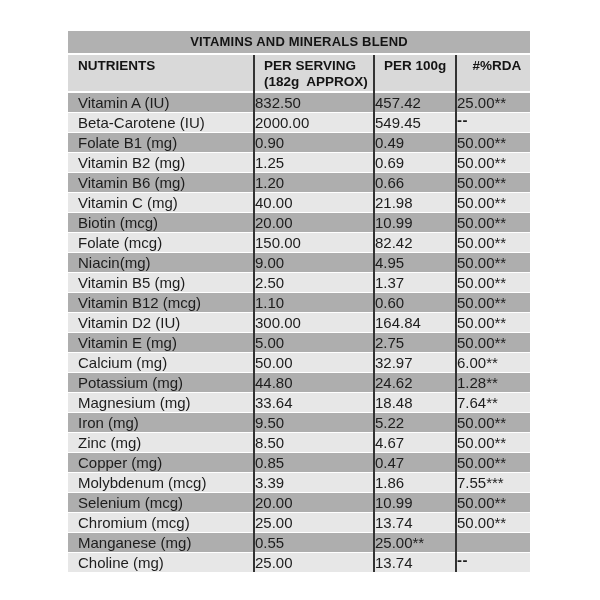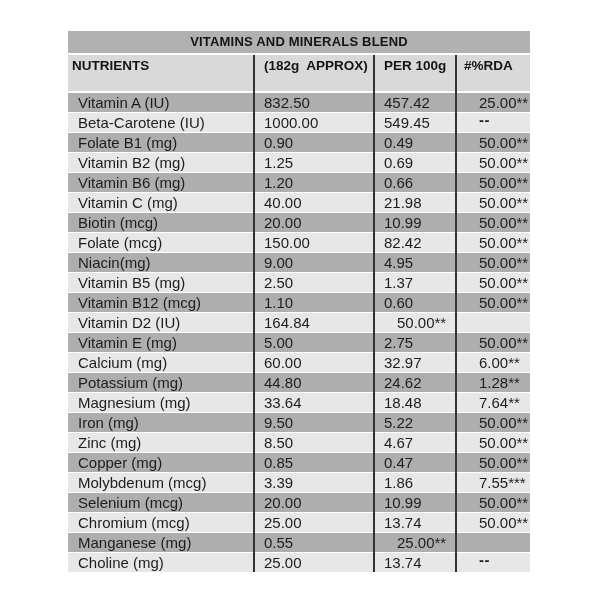--- a/index.html
+++ b/index.html
@@ -39,37 +39,37 @@
     grid-template-columns:185px 120px 82px 75px;
   }
   .header-row{
     height:36px;
     background:var(--header-bg);
     margin-bottom:2px;
     font-weight:bold;
     font-size:13.5px;
     color:#141414;
   }
-  .header-cell{padding:3px 0 0 4px;line-height:16px;}
+  .header-cell{padding:3px 0 0 10px;line-height:16px;}
   .header-cell.c2,.header-cell.c3{padding-left:11px;}
-  .header-cell.c4{padding-left:9px;}
+  .header-cell.c4{padding-left:9px;text-align:center;}
   .ps-line{display:block;white-space:pre;}
   .row{
     height:19px;
     line-height:19px;
     margin-bottom:1px;
     font-size:15px;
     color:var(--text);
   }
   .row.dark{background:var(--row-dark);}
   .row.light{background:var(--row-light);}
   .cell{overflow:hidden;white-space:nowrap;}
   .cell.c1{padding-left:10px;}
-  .cell.c2,.cell.c3{padding-left:11px;}
-  .cell.c4{padding-left:24px;}
+  .cell.c2,.cell.c3{padding-left:2px;}
+  .cell.c4{padding-left:2px;}
   .cell.c4.dash-val{font-weight:bold;letter-spacing:0.5px;}
   .cell.c4.dash-val span{position:relative;top:-3px;}
   .vline{
     position:absolute;
     top:24px;bottom:0;
     width:2px;
     background:var(--divider);
   }
   .vline.v1{left:185px;}
   .vline.v2{left:305px;}
@@ -79,36 +79,37 @@
 <body>
 
 <div class="stage">
   <div class="table-wrap">
 
     <div class="title-bar">VITAMINS AND MINERALS BLEND</div>
 
     <div class="header-row grid-cols">
       <div class="header-cell c1">NUTRIENTS</div>
       <div class="header-cell c2">
+        <span class="ps-line">PER SERVING</span>
         <span class="ps-line">(182g  APPROX)</span>
       </div>
       <div class="header-cell c3">PER 100g</div>
       <div class="header-cell c4">#%RDA</div>
     </div>
 
     <div id="rows-container">
         <div class="row grid-cols dark">
     <div class="cell c1">Vitamin A (IU)</div>
     <div class="cell c2">832.50</div>
     <div class="cell c3">457.42</div>
     <div class="cell c4">25.00**</div>
   </div>
         <div class="row grid-cols light">
     <div class="cell c1">Beta-Carotene (IU)</div>
-    <div class="cell c2">1000.00</div>
+    <div class="cell c2">2000.00</div>
     <div class="cell c3">549.45</div>
     <div class="cell c4 dash-val"><span>--</span></div>
   </div>
         <div class="row grid-cols dark">
     <div class="cell c1">Folate B1 (mg)</div>
     <div class="cell c2">0.90</div>
     <div class="cell c3">0.49</div>
     <div class="cell c4">50.00**</div>
   </div>
         <div class="row grid-cols light">
@@ -154,32 +155,33 @@
     <div class="cell c4">50.00**</div>
   </div>
         <div class="row grid-cols dark">
     <div class="cell c1">Vitamin B12 (mcg)</div>
     <div class="cell c2">1.10</div>
     <div class="cell c3">0.60</div>
     <div class="cell c4">50.00**</div>
   </div>
         <div class="row grid-cols light">
     <div class="cell c1">Vitamin D2 (IU)</div>
+    <div class="cell c2">300.00</div>
     <div class="cell c3">164.84</div>
     <div class="cell c4">50.00**</div>
   </div>
         <div class="row grid-cols dark">
     <div class="cell c1">Vitamin E (mg)</div>
     <div class="cell c2">5.00</div>
     <div class="cell c3">2.75</div>
     <div class="cell c4">50.00**</div>
   </div>
         <div class="row grid-cols light">
     <div class="cell c1">Calcium (mg)</div>
-    <div class="cell c2">60.00</div>
+    <div class="cell c2">50.00</div>
     <div class="cell c3">32.97</div>
     <div class="cell c4">6.00**</div>
   </div>
         <div class="row grid-cols dark">
     <div class="cell c1">Potassium (mg)</div>
     <div class="cell c2">44.80</div>
     <div class="cell c3">24.62</div>
     <div class="cell c4">1.28**</div>
   </div>
         <div class="row grid-cols light">

